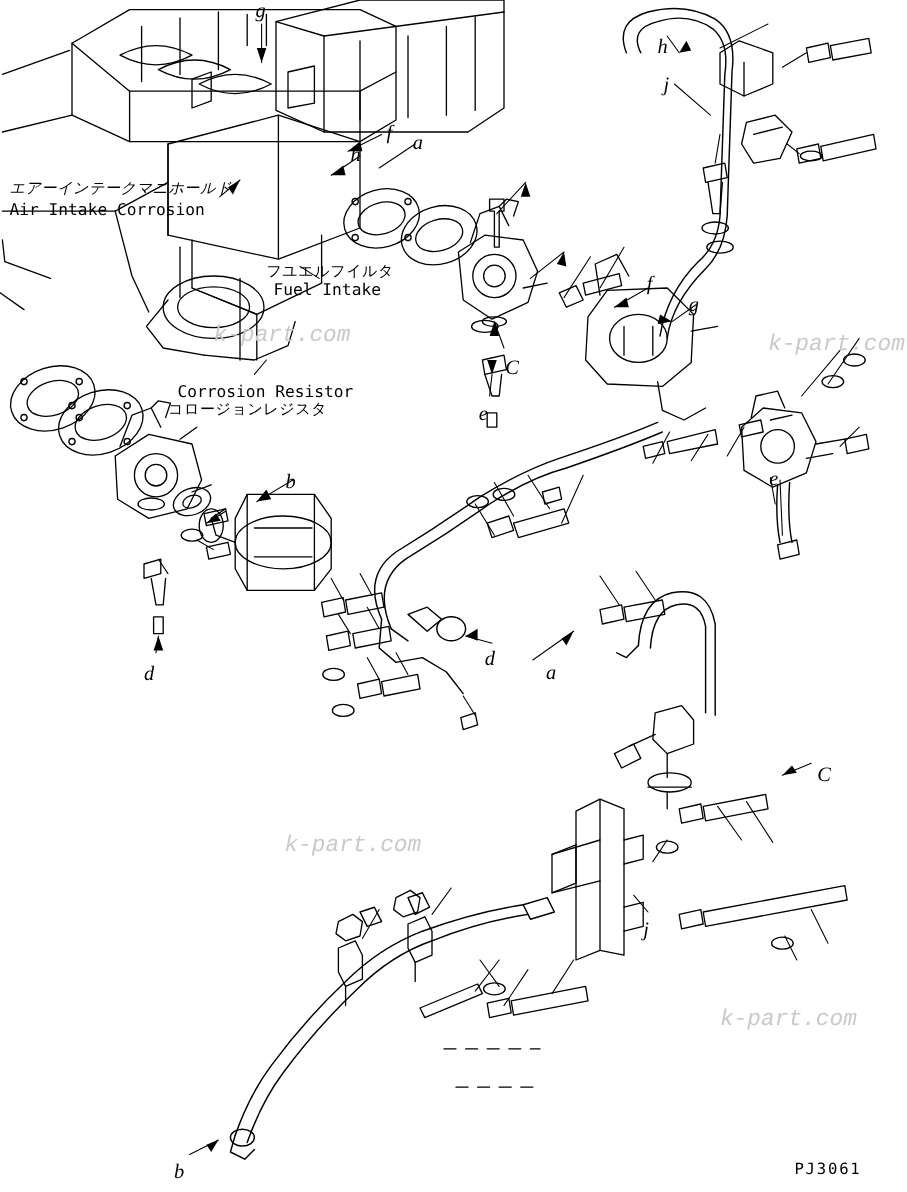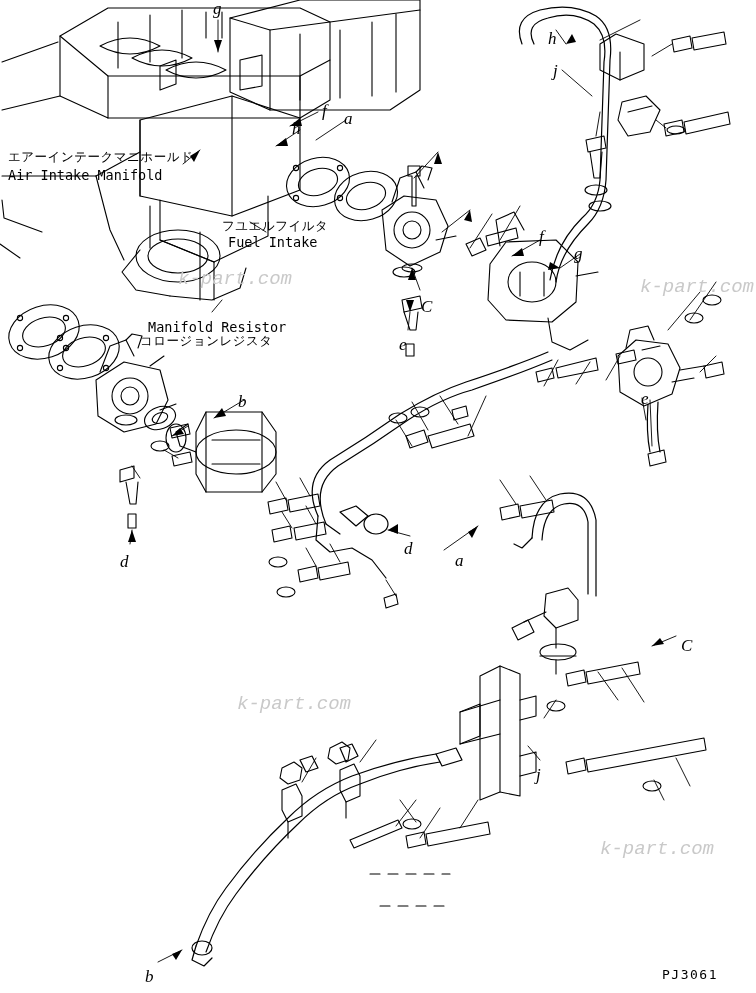--- a/index.html
+++ b/index.html
@@ -427,28 +427,28 @@
         <path d="M478 526 L468 532 L472 538 Z"></path>
         <path d="M214 418 L222 408 L226 416 Z"></path>
         <path d="M172 436 L180 428 L184 434 Z"></path>
         <path d="M182 950 L172 954 L176 960 Z"></path>
         <path d="M652 646 L660 638 L664 644 Z"></path>
       </g>
 
     </g>
   </svg>
 
-  <div class="lbl jp" style="left:8px; top:150px;">エアーインテークマニホールド</div>
-  <div class="lbl en" style="left:8px; top:168px;">Air Intake Manifold</div>
+  <div class="lbl jp" style="left:8px; top:150px;font-style:italic;">エアーインテークマニホールド</div>
+  <div class="lbl en" style="left:8px; top:168px;">Air Intake Corrosion</div>
 
   <div class="lbl jp" style="left:222px; top:219px;">フユエルフイルタ</div>
   <div class="lbl en" style="left:228px; top:235px;">Fuel Intake</div>
 
   <div class="lbl jp" style="left:140px; top:303px;margin-top:31px;">コロージョンレジスタ</div>
-  <div class="lbl en" style="left:148px; top:320px;">Manifold Resistor</div>
+  <div class="lbl en" style="left:148px; top:320px;">Corrosion Resistor</div>
 
   <div class="lbl callout" style="left:213px; top:0px;">g</div>
   <div class="lbl callout" style="left:322px; top:102px;">f</div>
   <div class="lbl callout" style="left:344px; top:110px;">a</div>
   <div class="lbl callout" style="left:292px; top:120px;">h</div>
   <div class="lbl callout" style="left:548px; top:30px;">h</div>
   <div class="lbl callout" style="left:553px; top:62px;">j</div>
   <div class="lbl callout" style="left:539px; top:228px;">f</div>
   <div class="lbl callout" style="left:574px; top:245px;">g</div>
   <div class="lbl callout" style="left:421px; top:298px;">C</div>

